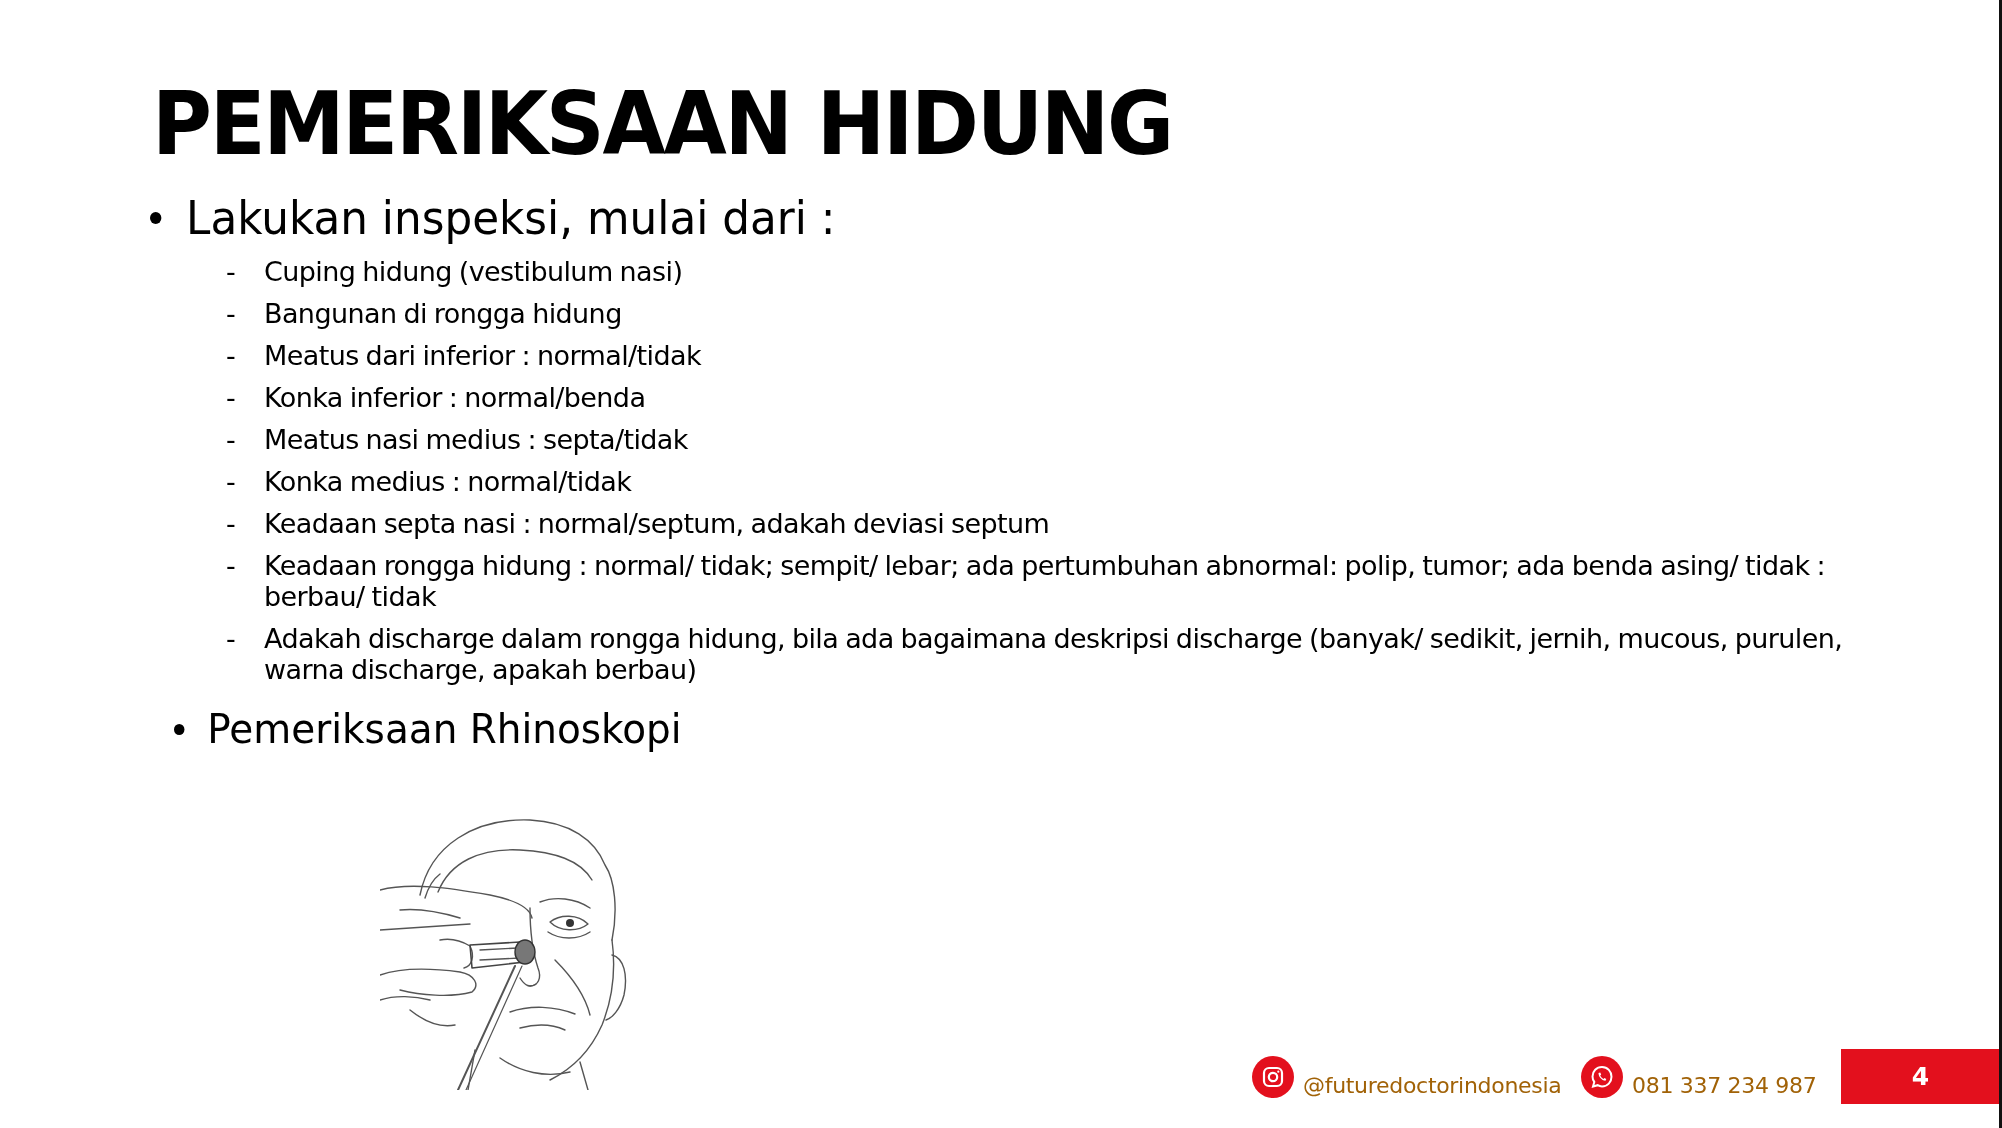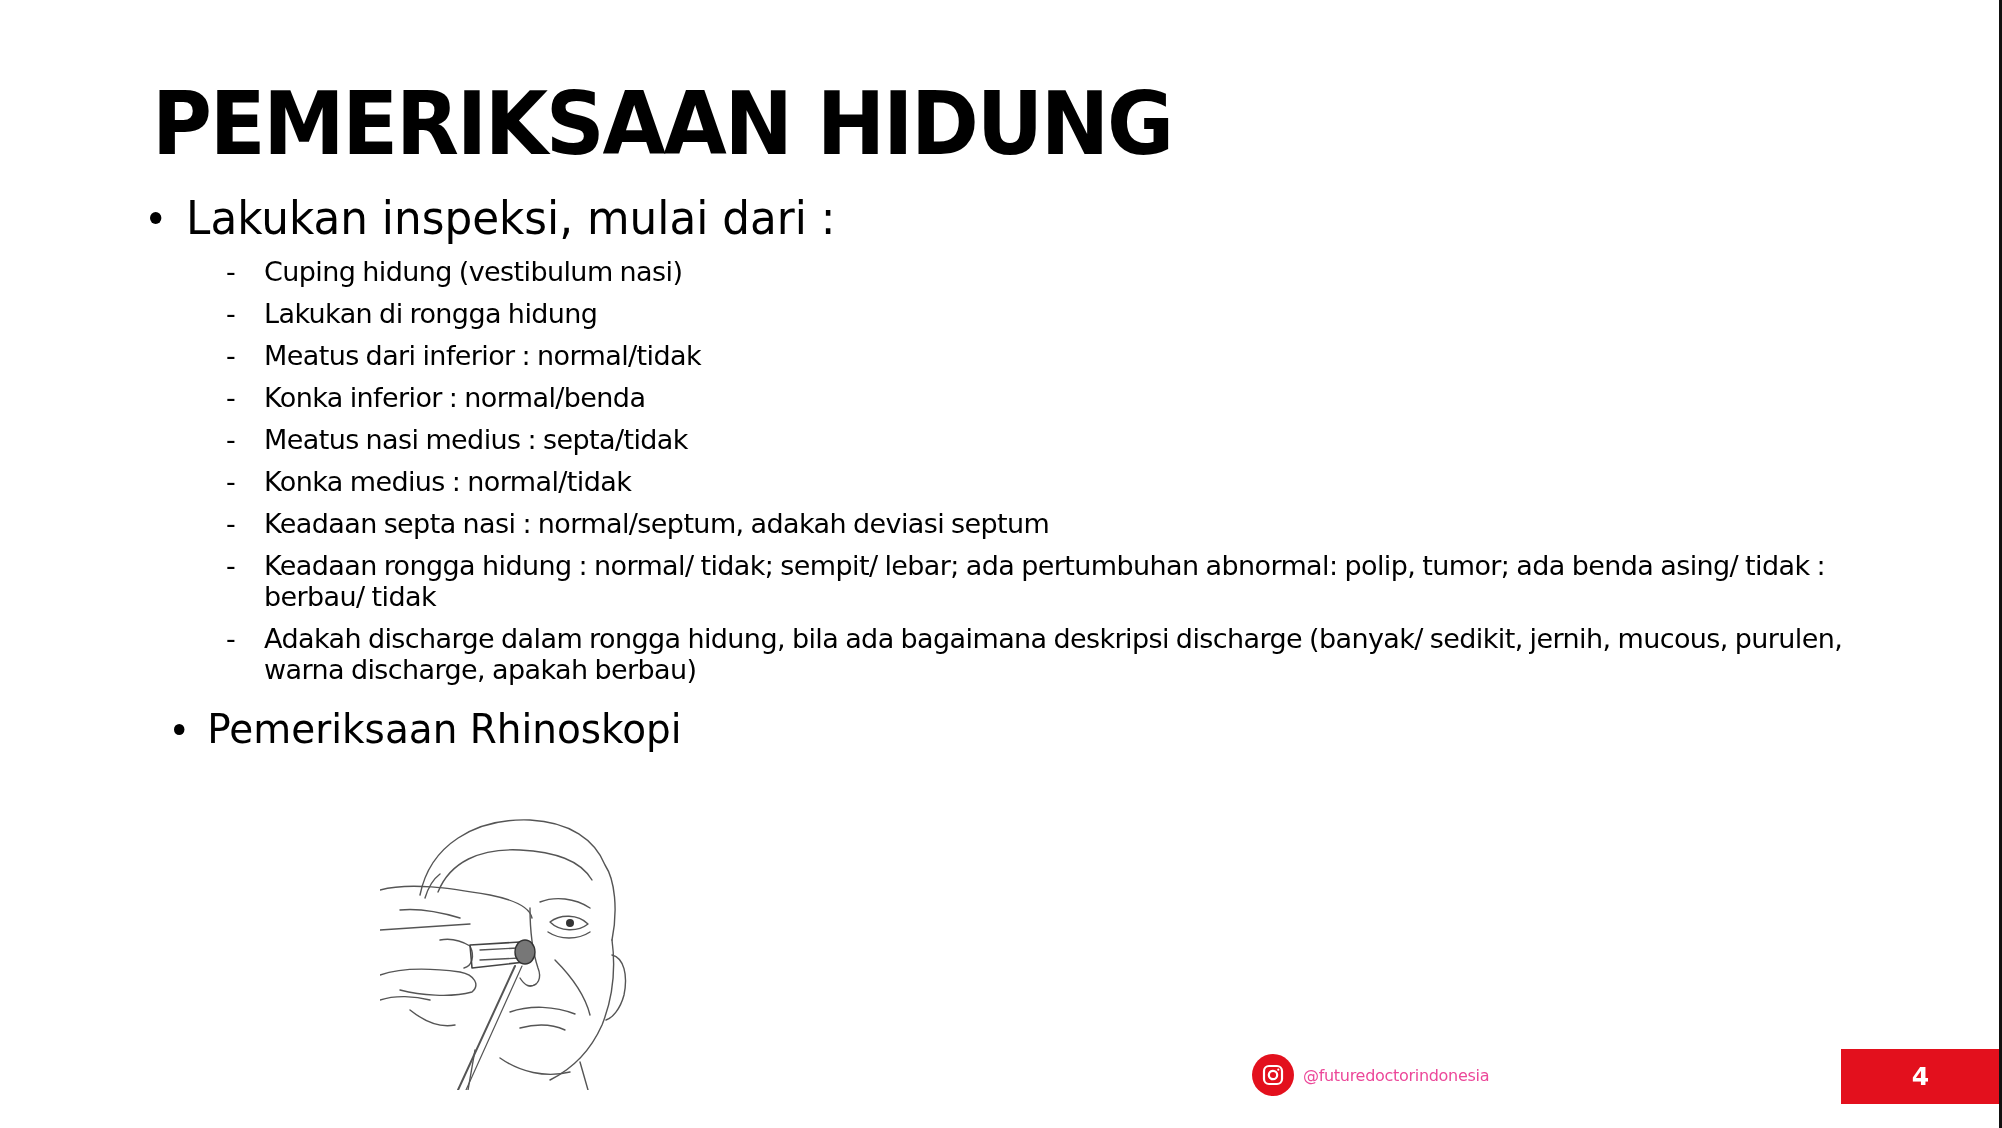--- a/index.html
+++ b/index.html
@@ -105,24 +105,24 @@
       top: 800px;
       width: 250px;
       height: 290px;
     }
 
     .footer-social {
       position: absolute;
       top: 1052px;
       height: 46px;
       display: flex;
-      align-items: center;
-      font-family: "DejaVu Sans", sans-serif;
-      font-size: 16px;
-      color: #ec4899;
+      align-items: flex-end;
+      font-family: "DejaVu Sans", sans-serif;
+      font-size: 22px;
+      color: #a16207;
       white-space: nowrap;
       letter-spacing: -0.3px;
     }
     .footer-social .icon-circle {
       width: 42px; height: 42px;
       border-radius: 50%;
       background: #e3101d;
       display: flex;
       align-items: center;
       justify-content: center;
@@ -160,21 +160,21 @@
     <span>Lakukan inspeksi, mulai dari :</span>
   </div>
 
   <ul class="sublist">
     <li>
       <span class="dash">-</span>
       <span class="text">Cuping hidung (vestibulum nasi)</span>
     </li>
     <li>
       <span class="dash">-</span>
-      <span class="text">Lakukan di rongga hidung</span>
+      <span class="text">Bangunan di rongga hidung</span>
     </li>
     <li>
       <span class="dash">-</span>
       <span class="text">Meatus dari inferior : normal/tidak</span>
     </li>
     <li>
       <span class="dash">-</span>
       <span class="text">Konka inferior : normal/benda</span>
     </li>
     <li>
@@ -256,20 +256,29 @@
     <span class="icon-circle">
       <svg width="24" height="24" viewBox="0 0 24 24" fill="none" stroke="#ffffff" stroke-width="2.2">
         <rect x="3" y="3" width="18" height="18" rx="5"></rect>
         <circle cx="12" cy="12" r="4.2"></circle>
         <circle cx="17.3" cy="6.7" r="1.1" fill="#ffffff" stroke="none"></circle>
       </svg>
     </span>
     <span>@futuredoctorindonesia</span>
   </div>
 
+  <div class="footer-social whatsapp">
+    <span class="icon-circle">
+      <svg width="26" height="26" viewBox="0 0 26 26" fill="none" stroke="#ffffff" stroke-width="2">
+        <path d="M13 3 C 7.5 3, 3.5 7.3, 3.5 12.5 C 3.5 14.6, 4.2 16.4, 5.3 17.9 L 4 22.5 L 8.7 21.2 C 10 22, 11.5 22.4, 13 22.4 C 18.5 22.4, 22.5 18.1, 22.5 12.7 C 22.5 7.3, 18.5 3, 13 3 Z"></path>
+        <path d="M9.5 9 C 9.5 12.5, 12.5 16.5, 16.5 16.8 L 17.3 15 L 15.4 14 L 14.5 15 C 13 14.3, 11.8 13, 11.2 11.6 L 12.2 10.6 L 11.2 8.6 Z" fill="#ffffff" stroke="none"></path>
+      </svg>
+    </span>
+    <span>081 337 234 987</span>
+  </div>
 
   <div class="page-badge">
     <span>4</span>
   </div>
 
 </div>
 
 <div class="right-edge"></div>
 
 </body></html>

